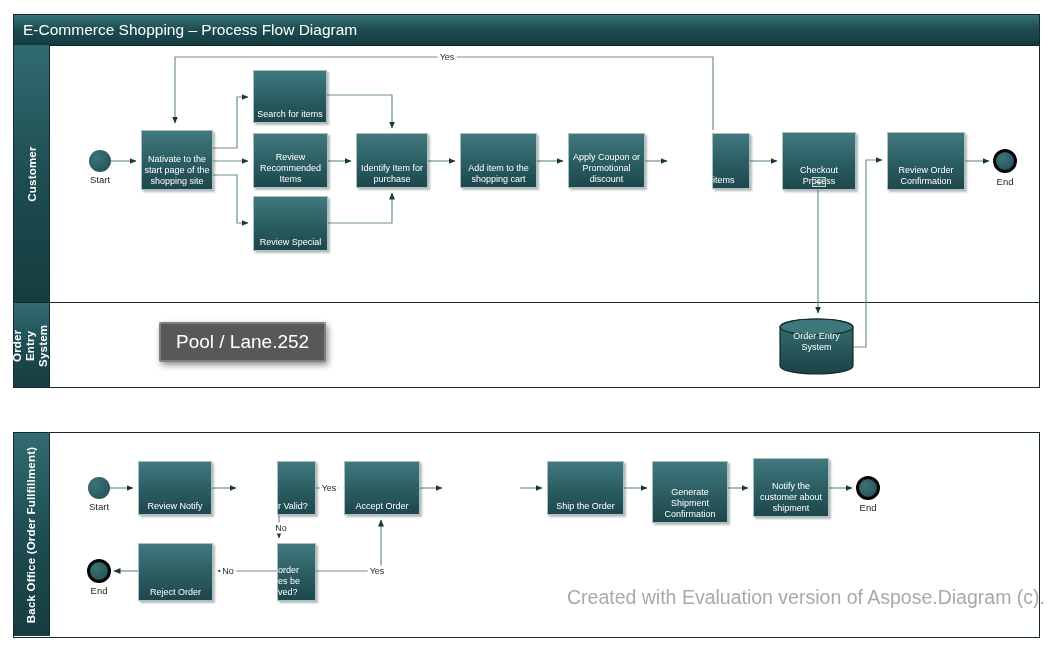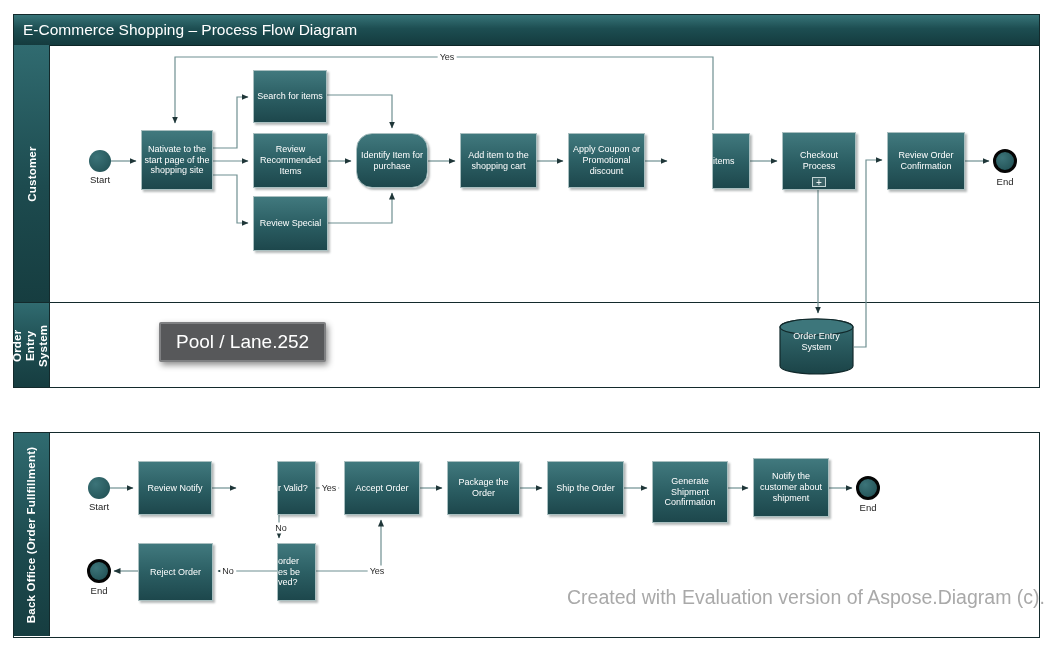--- a/index.html
+++ b/index.html
@@ -11,21 +11,21 @@
               color:#fff;font-size:15.5px;font-weight:normal;line-height:30px;padding-left:9px;
               border-bottom:1.4px solid #0d2627;}
   .lane-strip{position:absolute;width:36px;background:linear-gradient(180deg,#306b70 0%,#1d4b4f 55%,#163d40 100%);
               border-right:1.2px solid #132a2c;display:flex;align-items:center;justify-content:center;
               box-sizing:border-box;}
   .lane-strip .rot{transform:rotate(-90deg);white-space:nowrap;color:#fff;font-weight:bold;
                    font-size:11.5px;letter-spacing:.2px;}
   .lane-strip .rot.wrap{white-space:normal;width:64px;text-align:center;line-height:1.15;}
   .lane-divider{position:absolute;height:1.4px;background:#132a2c;}
 
-  .task{position:absolute;display:flex;align-items:center;justify-content:center;text-align:center;
+  .task{position:absolute;display:flex;align-items:flex-end;justify-content:center;text-align:center;
         background:linear-gradient(180deg,#41797e 0%,#2b5e63 52%,#1d474c 100%);
         border:1px solid #a9bfc0;box-shadow:2px 2px 2px rgba(50,60,60,.35);
         color:#fff;font-size:9px;line-height:1.22;padding:2px;box-sizing:border-box;}
   .task.clip{justify-content:flex-start;text-align:left;padding-left:0;overflow:hidden;}
 
   .event{position:absolute;border-radius:50%;box-sizing:border-box;
          background:radial-gradient(circle at 35% 32%,#3c7479 0%,#27585c 70%,#1f4b4f 100%);
          border:1.6px solid #112а2b;border-color:#112a2b;}
   .event.end{border:3px solid #050505;}
   .event-label{position:absolute;transform:translateX(-50%);font-size:9.5px;color:#1d1d1d;}
@@ -121,21 +121,21 @@
       </div>
     <div class="task" style="left:253px;top:70px;width:74px;height:53px;">
       <span>Search for items</span>
       </div>
     <div class="task" style="left:253px;top:133px;width:75px;height:55px;">
       <span>Review Recommended Items</span>
       </div>
     <div class="task" style="left:253px;top:196px;width:75px;height:55px;">
       <span>Review Special</span>
       </div>
-    <div class="task" style="left:356px;top:133px;width:72px;height:55px;border-radius:16px;">
+    <div class="task" style="left:356px;top:133px;width:72px;height:55px;">
       <span>Identify Item for purchase</span>
       </div>
     <div class="task" style="left:460px;top:133px;width:77px;height:55px;">
       <span>Add item to the shopping cart</span>
       </div>
     <div class="task" style="left:568px;top:133px;width:77px;height:55px;">
       <span>Apply Coupon or Promotional discount</span>
       </div>
     <div class="task clip" style="left:712px;top:133px;width:38px;height:56px;">
       <span>items</span>
@@ -172,23 +172,20 @@
 
     <div class="task" style="left:138px;top:461px;width:74px;height:54px;">
       <span>Review Notify</span>
       </div>
     <div class="task clip" style="left:277px;top:461px;width:39px;height:54px;">
       <span>r Valid?</span>
       </div>
     <div class="task" style="left:344px;top:461px;width:76px;height:54px;">
       <span>Accept Order</span>
       </div>
-    <div class="task" style="left:447px;top:461px;width:73px;height:54px;">
-      <span>Package the Order</span>
-      </div>
     <div class="task" style="left:547px;top:461px;width:77px;height:54px;">
       <span>Ship the Order</span>
       </div>
     <div class="task" style="left:652px;top:461px;width:76px;height:62px;">
       <span>Generate Shipment Confirmation</span>
       </div>
     <div class="task" style="left:753px;top:458px;width:76px;height:59px;">
       <span>Notify the customer about shipment</span>
       </div>
 

